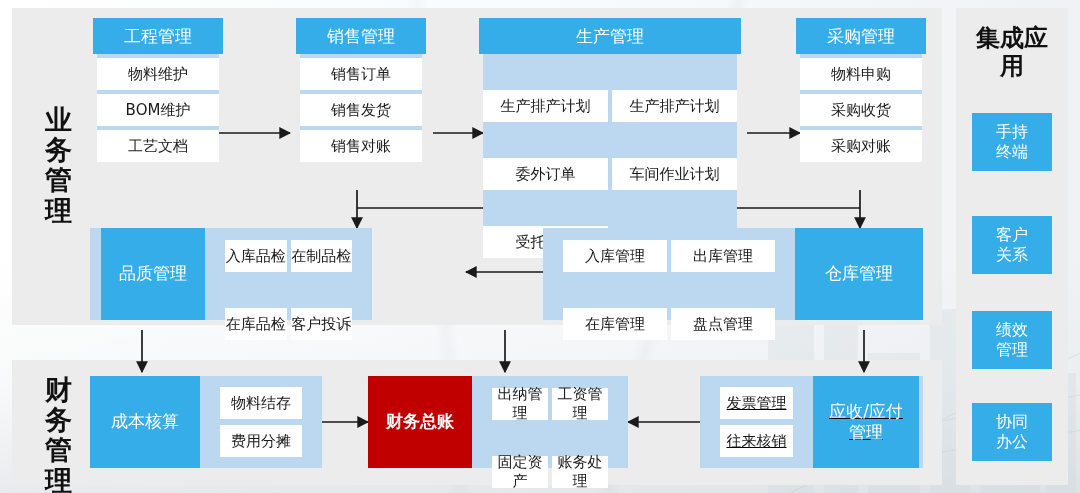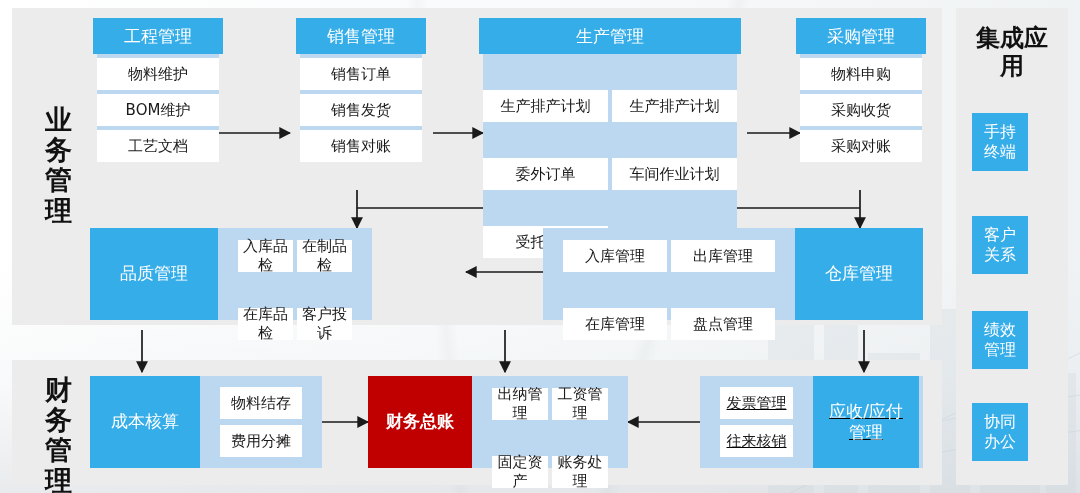--- a/index.html
+++ b/index.html
@@ -99,21 +99,21 @@
     flex: none;
   }
   .side-label.red { background: #c00000; font-weight: 700; }
   .side-cells {
     display: flex; flex-wrap: wrap; gap: 4px;
     padding: 20px; flex: 1 1 auto; align-content: center;
   }
 
   
   .app-btn {
-    position: absolute; left: 972px; width: 56px; height: 58px;
+    position: absolute; left: 972px; width: 80px; height: 58px;
     background: #35ade9; color: #fff; font-size: 16px;
     display: flex; align-items: center; justify-content: center;
     text-align: center; line-height: 1.25;
     font-family: "DejaVu Sans", "Liberation Sans", sans-serif;
   }
 
   
   .connectors { position: absolute; inset: 0; pointer-events: none; }
 </style>
 </head>
@@ -210,21 +210,21 @@
   <div class="group" style="left:800px; top:22px; width:122px;">
     <div class="group-head">采购管理</div>
     <div class="cells">
       <div class="cell wide1">物料申购</div>
       <div class="cell wide1">采购收货</div>
       <div class="cell wide1">采购对账</div>
     </div>
   </div>
 
   <div class="sidegroup" style="left:90px; top:228px; width:282px; height:92px;">
-    <div class="side-label" style="width:128px;">品质管理</div>
+    <div class="side-label" style="width:104px;margin-left:11px;">品质管理</div>
     <div class="side-cells">
       <div class="cell half">入库品检</div>
       <div class="cell half">在制品检</div>
       <div class="cell half">在库品检</div>
       <div class="cell half">客户投诉</div>
     </div>
   </div>
 
   <div class="sidegroup" style="left:543px; top:228px; width:380px; height:92px;justify-content:flex-end;">
     <div class="side-cells" style="width:252px; flex:none;">

